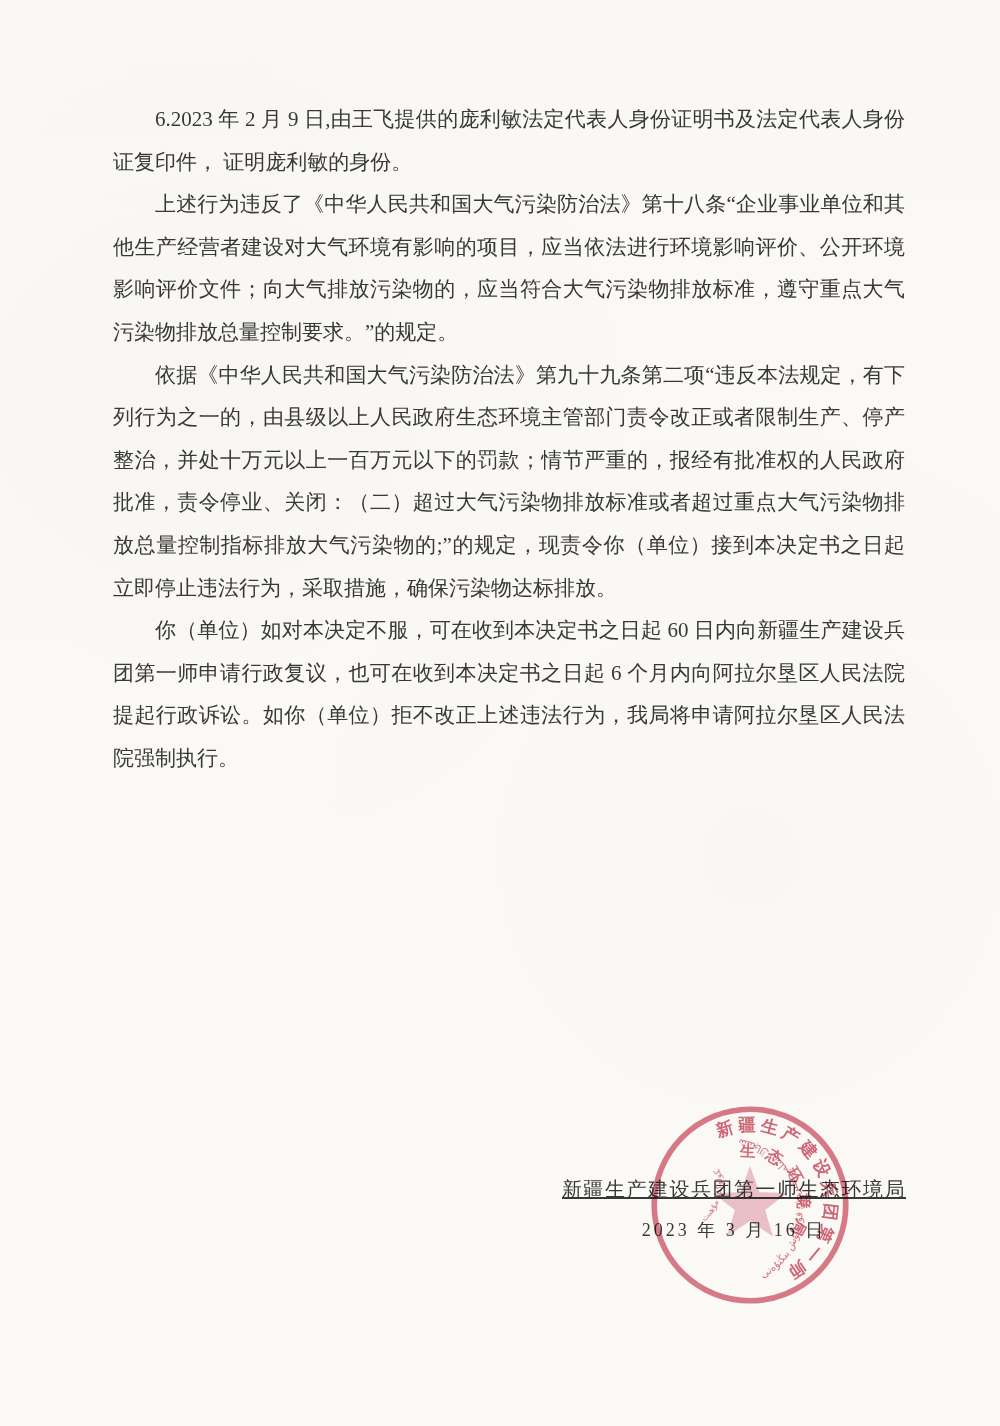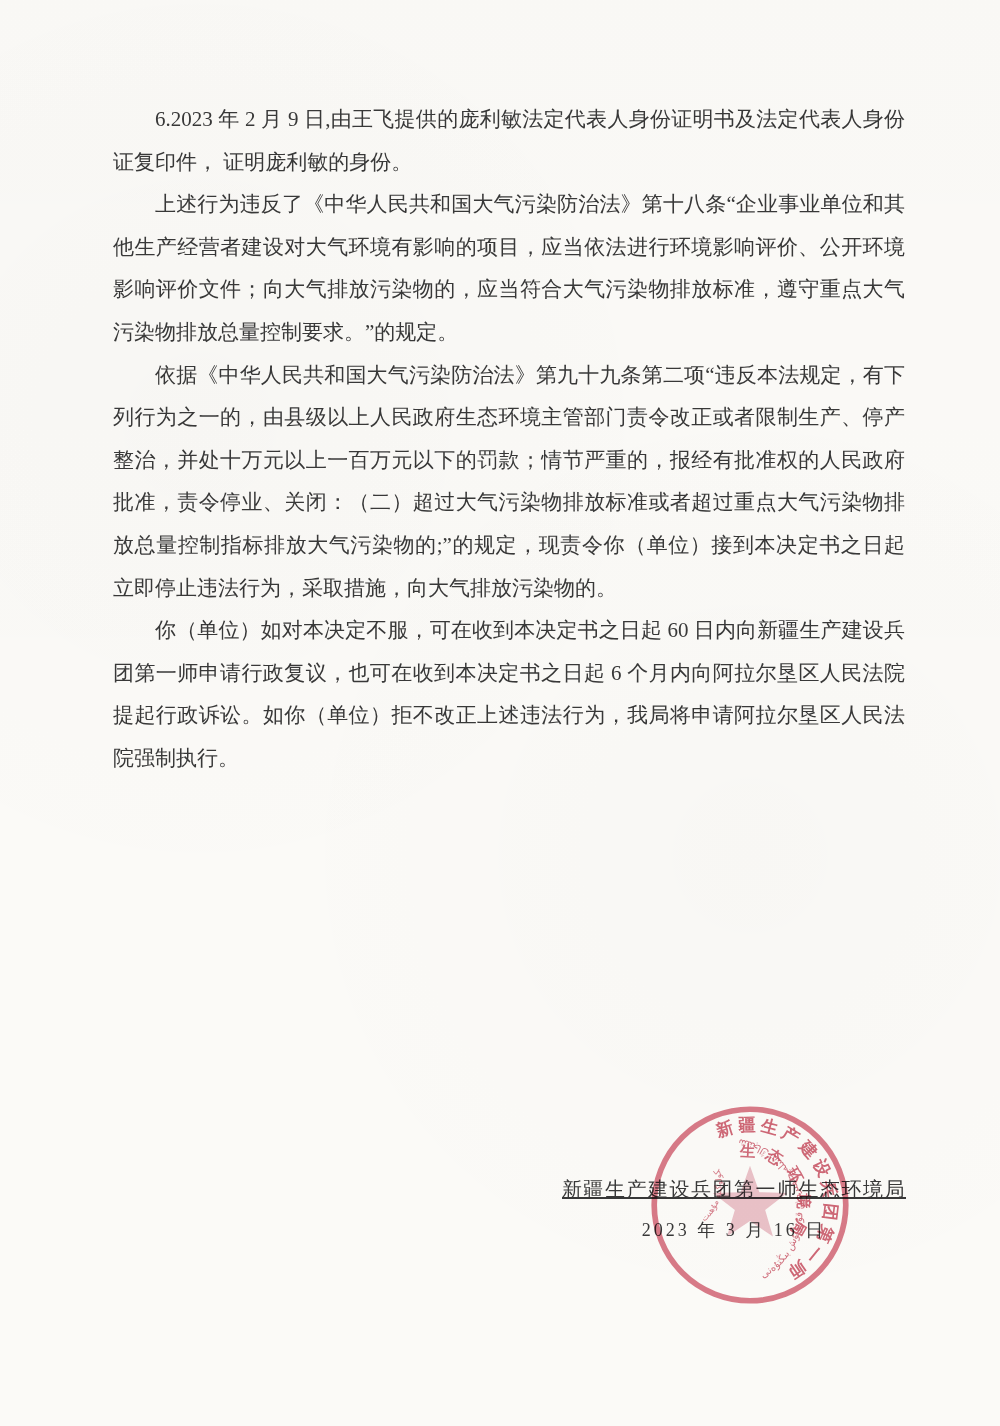--- a/index.html
+++ b/index.html
@@ -71,21 +71,21 @@
   .seal .arc-ug-inner { font-size: 8.5px; }
 </style>
 </head>
 <body>
 
 <div class="paper-noise"></div>
 
 <main class="doc-text">
   <p>6.2023 年 2 月 9 日,由王飞提供的庞利敏法定代表人身份证明书及法定代表人身份证复印件， 证明庞利敏的身份。</p>
   <p>上述行为违反了《中华人民共和国大气污染防治法》第十八条“企业事业单位和其他生产经营者建设对大气环境有影响的项目，应当依法进行环境影响评价、公开环境影响评价文件；向大气排放污染物的，应当符合大气污染物排放标准，遵守重点大气污染物排放总量控制要求。”的规定。</p>
-  <p>依据《中华人民共和国大气污染防治法》第九十九条第二项“违反本法规定，有下列行为之一的，由县级以上人民政府生态环境主管部门责令改正或者限制生产、停产整治，并处十万元以上一百万元以下的罚款；情节严重的，报经有批准权的人民政府批准，责令停业、关闭：（二）超过大气污染物排放标准或者超过重点大气污染物排放总量控制指标排放大气污染物的;”的规定，现责令你（单位）接到本决定书之日起立即停止违法行为，采取措施，向大气排放污染物的。</p>
+  <p>依据《中华人民共和国大气污染防治法》第九十九条第二项“违反本法规定，有下列行为之一的，由县级以上人民政府生态环境主管部门责令改正或者限制生产、停产整治，并处十万元以上一百万元以下的罚款；情节严重的，报经有批准权的人民政府批准，责令停业、关闭：（二）超过大气污染物排放标准或者超过重点大气污染物排放总量控制指标排放大气污染物的;”的规定，现责令你（单位）接到本决定书之日起立即停止违法行为，采取措施，确保污染物达标排放。</p>
   <p>你（单位）如对本决定不服，可在收到本决定书之日起 60 日内向新疆生产建设兵团第一师申请行政复议，也可在收到本决定书之日起 6 个月内向阿拉尔垦区人民法院提起行政诉讼。如你（单位）拒不改正上述违法行为，我局将申请阿拉尔垦区人民法院强制执行。</p>
 </main>
 
 <div class="sig-block">
   <div class="sig-agency">新疆生产建设兵团第一师生态环境局</div>
   <div class="sig-date">2023 年 3 月 16 日</div>
 </div>
 
 <svg class="seal" viewBox="0 0 200 200" aria-hidden="true">
   <defs>

